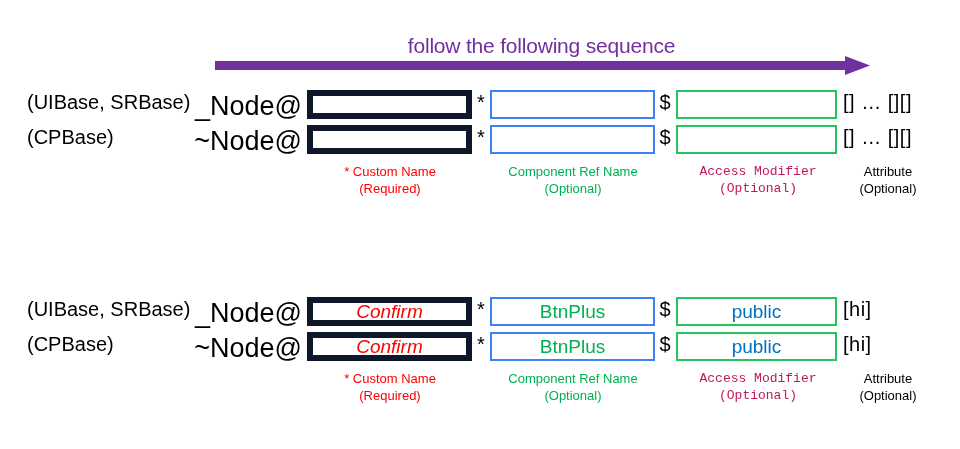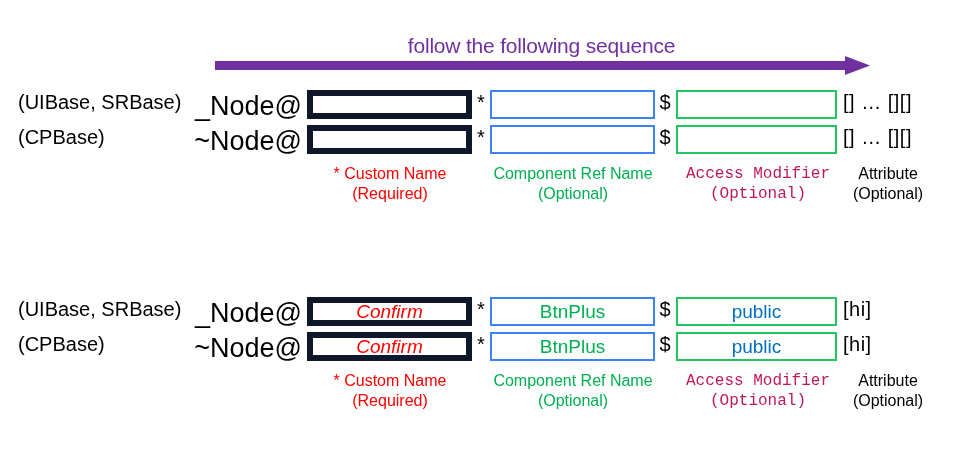--- a/index.html
+++ b/index.html
@@ -53,21 +53,21 @@
   .diagram.second { top: 295px; }
 
   .row {
     position: relative;
     height: 35px;
   }
 
   
   .base-label {
     position: absolute;
-    left: 18px;
+    left: 27px;
     top: 3px;
     font-size: 20px;
     color: #000000;
     white-space: nowrap;
   }
   .node-prefix {
     position: absolute;
     left: 180px;
     top: 3px;
     width: 122px;
@@ -135,21 +135,21 @@
 
   
   .captions {
     position: relative;
     height: 48px;
   }
   .caption {
     position: absolute;
     top: 6px;
     text-align: center;
-    font-size: 16px;
+    font-size: 13px;
     line-height: 1.28;
     font-stretch: condensed;
     white-space: nowrap;
   }
   .caption .l2 { display: block; text-align: center; }
 
   .caption-red   { left: 300px; width: 180px; color: #FF0000; }
   .caption-green { left: 478px; width: 190px; color: #00B050; }
   .caption-blue  { left: 680px; width: 156px; color: #be185d; font-family: Liberation Mono, monospace; }
   .caption-black { left: 838px; width: 100px; color: #000000; }

